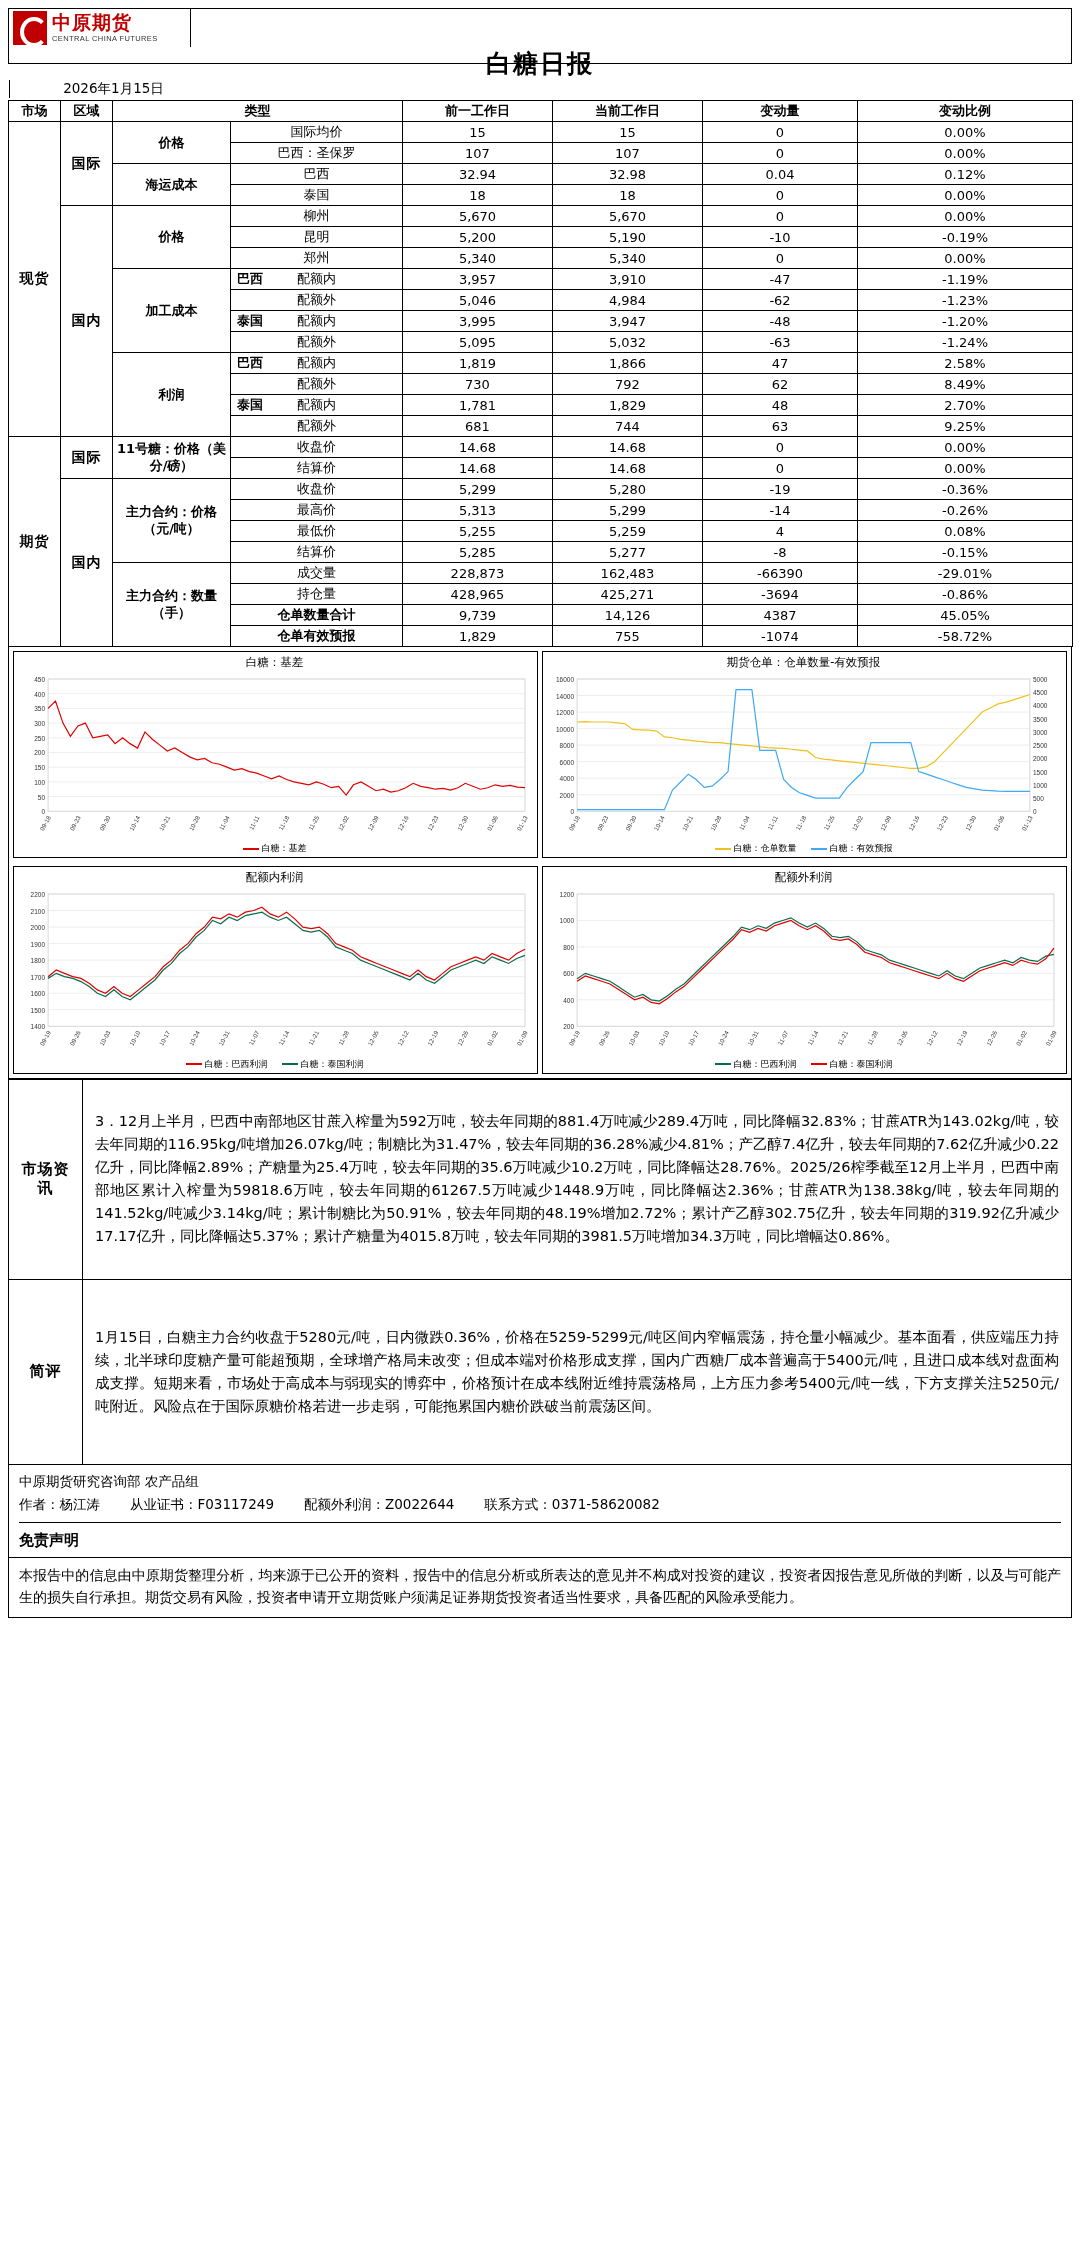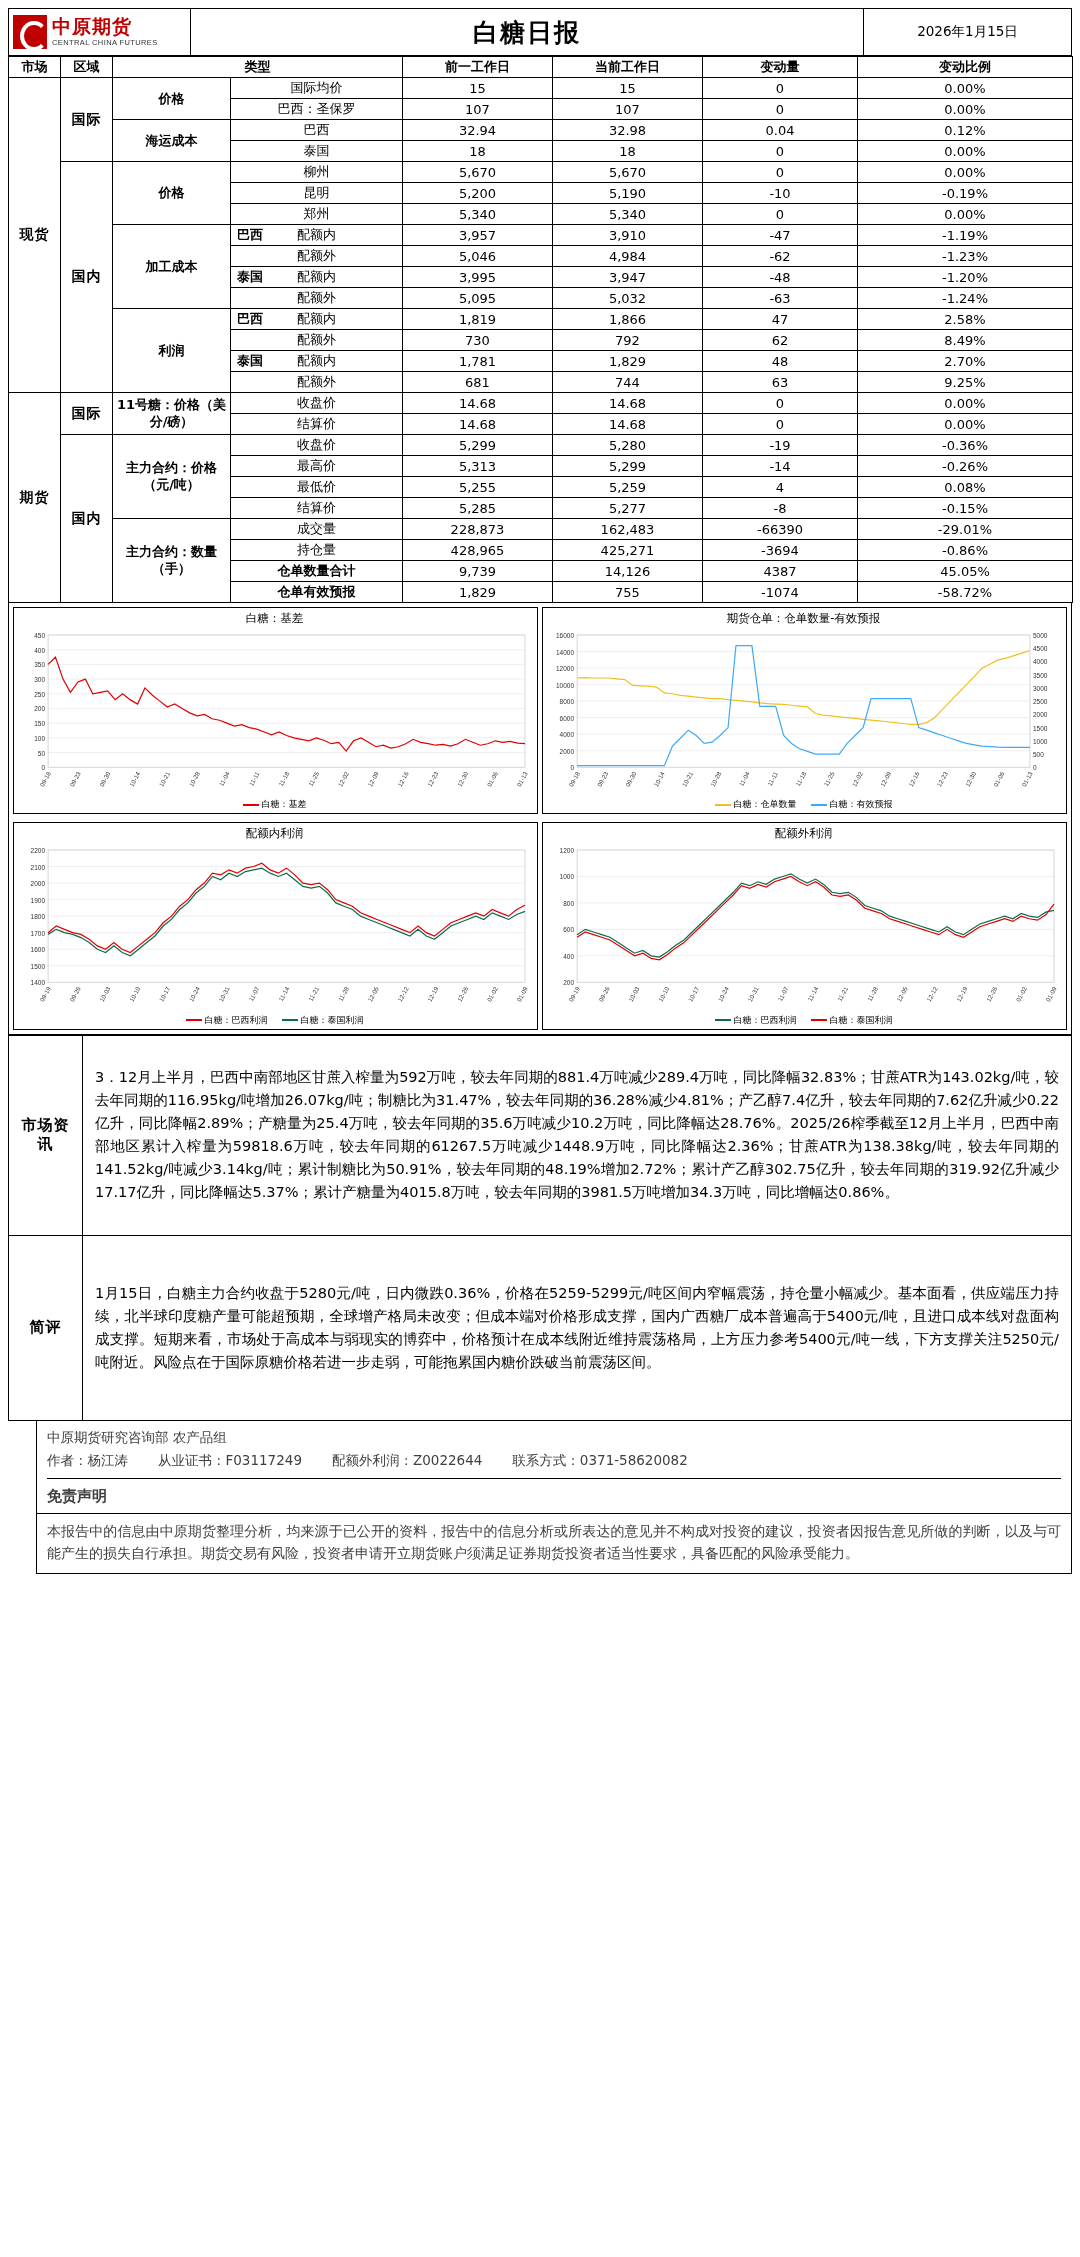--- a/index.html
+++ b/index.html
@@ -13,21 +13,22 @@
     min-height: 2257px;
     position: relative;
     background: #ffffff;
     padding: 8px 8px 10px 8px;
   }
   
   .header {
     display: flex;
     align-items: stretch;
     border: 1px solid #000;
-    height: 48px;
+    height: 56px;
+    flex-direction: column;
   }
   .logo-cell {
     width: 182px;
     border-right: 1px solid #000;
     display: flex;
     align-items: center;
     gap: 5px;
     padding: 2px 4px;
     background: #fff;
   }
@@ -68,20 +69,21 @@
     border-left: 1px solid #000;
     display: flex; align-items: center; justify-content: center;
     font-family: "DejaVu Sans", sans-serif;
     font-size: 13.5px; color: #000;
   }
   
   table.grid {
     border-collapse: collapse;
     width: 100%;
     table-layout: fixed;
+    margin-top: 36px;
   }
   table.grid td {
     border: 1px solid #000;
     font-family: "DejaVu Sans", sans-serif;
     font-size: 13px;
     text-align: center;
     vertical-align: middle;
     height: 21px;
     padding: 0 2px;
     white-space: nowrap;
@@ -156,23 +158,22 @@
     color: #000;
     text-align: justify;
   }
   
   .footer {
     border: 1px solid #000;
     border-top: none;
     padding: 6px 10px 8px 10px;
     font-family: "DejaVu Sans", sans-serif;
     font-size: 13.5px;
-    color: #404040;
+    color: #000000;
     line-height: 1.55;
-    margin-left: 28px;
   }
   .footer .row2 { display: flex; gap: 30px; margin-top: 2px; align-items: center; }
   .disclaimer-title {
     text-align: left;
     font-weight: bold;
     font-size: 15px;
     margin: 8px 0 4px 0;
     font-family: "DejaVu Sans", sans-serif;
     border-top: 1px solid #000;
     padding-top: 6px;

